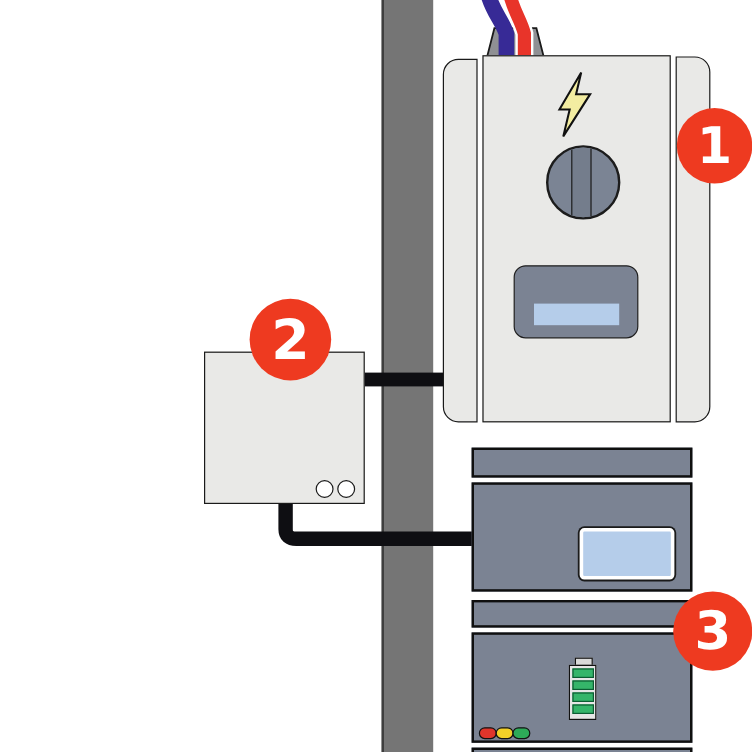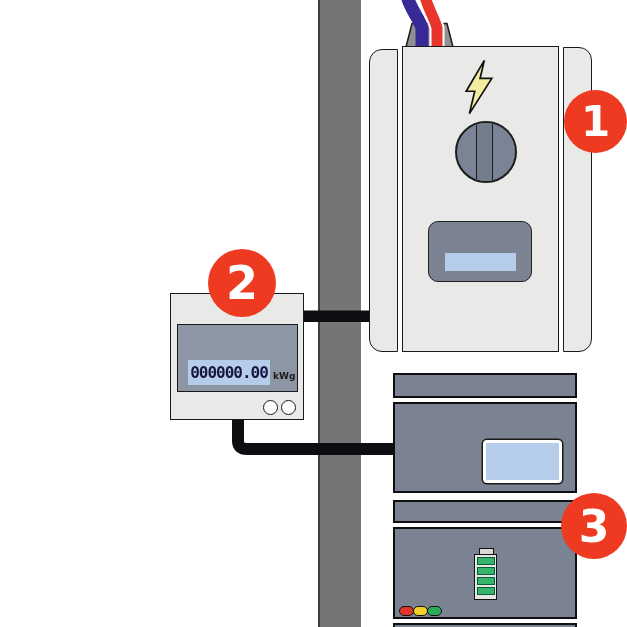--- a/index.html
+++ b/index.html
@@ -91,24 +91,20 @@
     </svg>
     <div class="abs knob">
       <div class="abs knob-slot"></div>
     </div>
     <div class="abs dev1-panel">
       <div class="abs dev1-strip"></div>
     </div>
   </div>
 
   <div class="abs meter">
-    <div class="abs meter-screen">
-      <div class="abs meter-field">000000.00</div>
-      <div class="abs meter-unit">kWg</div>
-    </div>
     <div class="abs meter-dot dot1"></div>
     <div class="abs meter-dot dot2"></div>
   </div>
 
   <div class="abs slab slabA"></div>
   <div class="abs slab slabB">
     <div class="abs bat-screen"></div>
   </div>
   <div class="abs slab slabC"></div>
   <div class="abs slab slabD">

